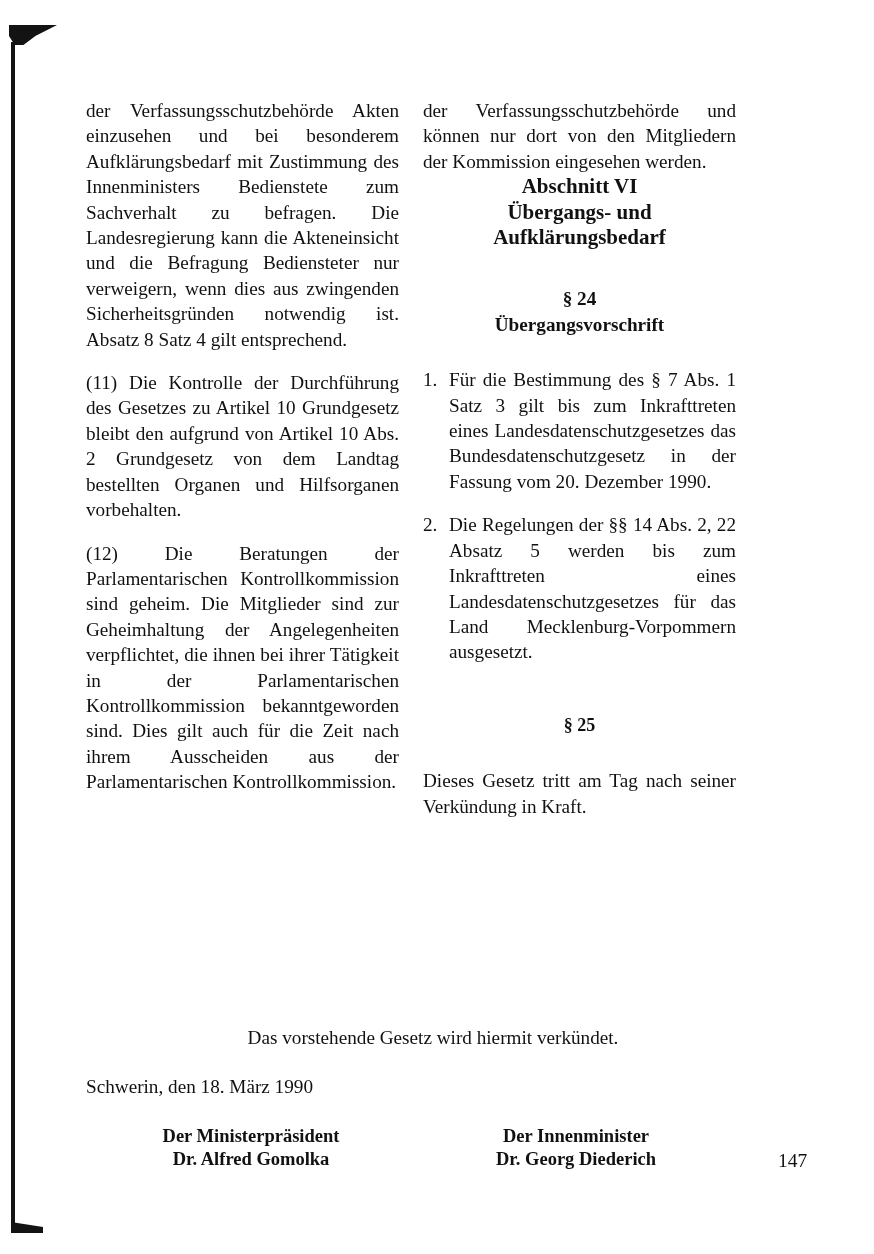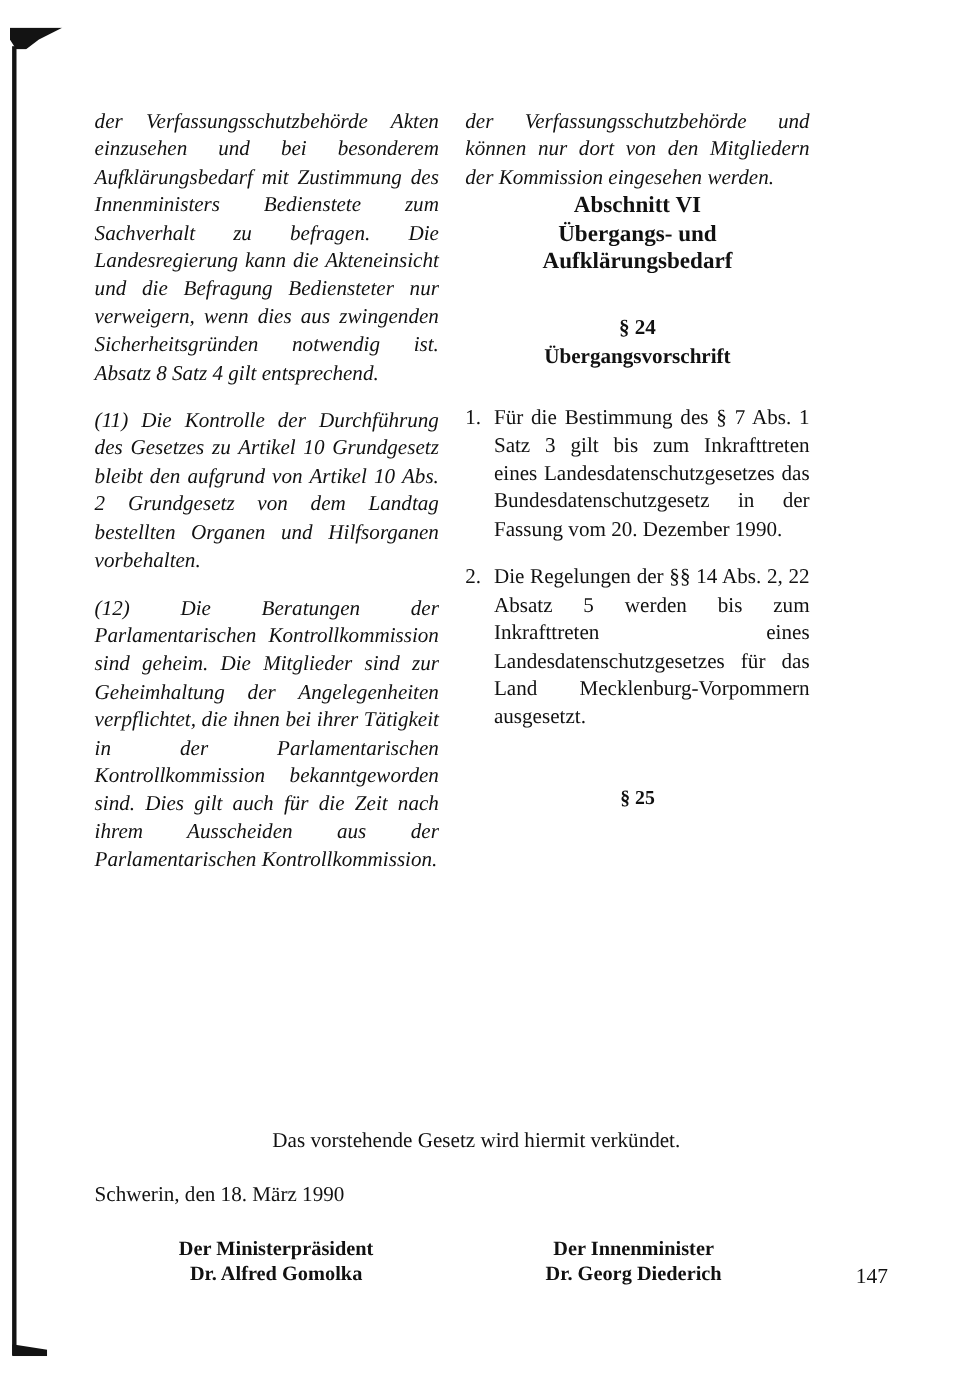--- a/index.html
+++ b/index.html
@@ -55,21 +55,20 @@
     text-align: justify;
     text-justify: inter-word;
     hyphens: manual;
   }
   .col-left  { left: 86px; }
   .col-right { left: 423px; }
 
   .para {
     margin: 0 0 0 0;
     text-align: justify;
-    font-style: italic;
   }
   .para + .para { margin-top: 18px; }
 
   .para-last-left { text-align: left; }
 
   
   .heading-block {
     text-align: center;
     font-weight: bold;
     line-height: 25.4px;
@@ -182,20 +181,21 @@
         <span>Für die Bestimmung des § 7 Abs. 1 Satz 3 gilt bis zum Inkrafttreten eines Landesdatenschutzgesetzes das Bundesdatenschutzgesetz in der Fassung vom 20. Dezember 1990.</span>
       </div>
       <div class="numitem">
         <span class="marker">2.</span>
         <span>Die Regelungen der §§ 14 Abs. 2, 22 Absatz 5 werden bis zum Inkrafttreten eines Landesdatenschutzgesetzes für das Land Mecklenburg-Vorpommern ausgesetzt.</span>
       </div>
     </div>
 
     <div class="paragraph-sign-head" style="margin-top:48px;">§ 25</div>
 
+    <p class="para" style="margin-top:30px;">Dieses Gesetz tritt am Tag nach seiner Verkündung in Kraft.</p>
   </div>
 
   <div class="verkuendet">Das vorstehende Gesetz wird hiermit verkündet.</div>
 
   <div class="place-date">Schwerin, den 18. März 1990</div>
 
   <div class="sig-row">
     <div class="sig-block sig-left">
       <div>Der Ministerpräsident</div>
       <div>Dr. Alfred Gomolka</div>

